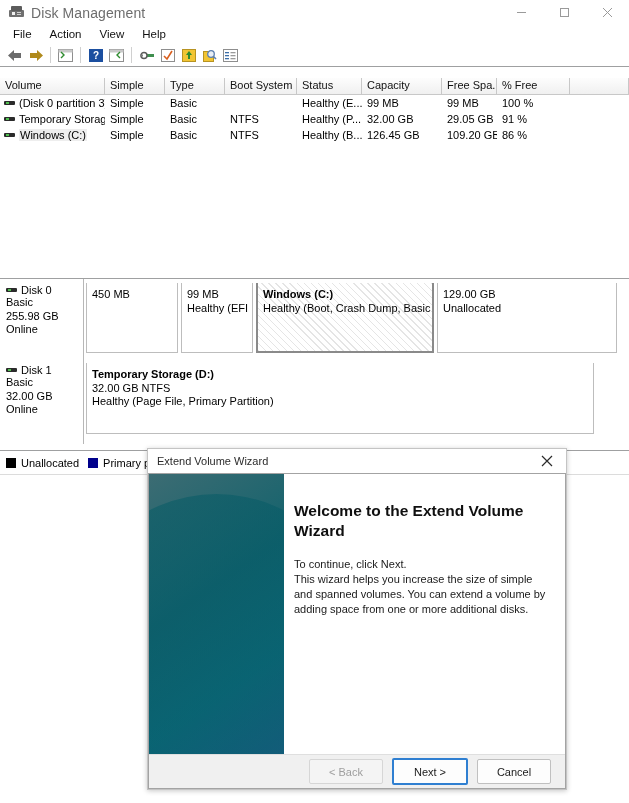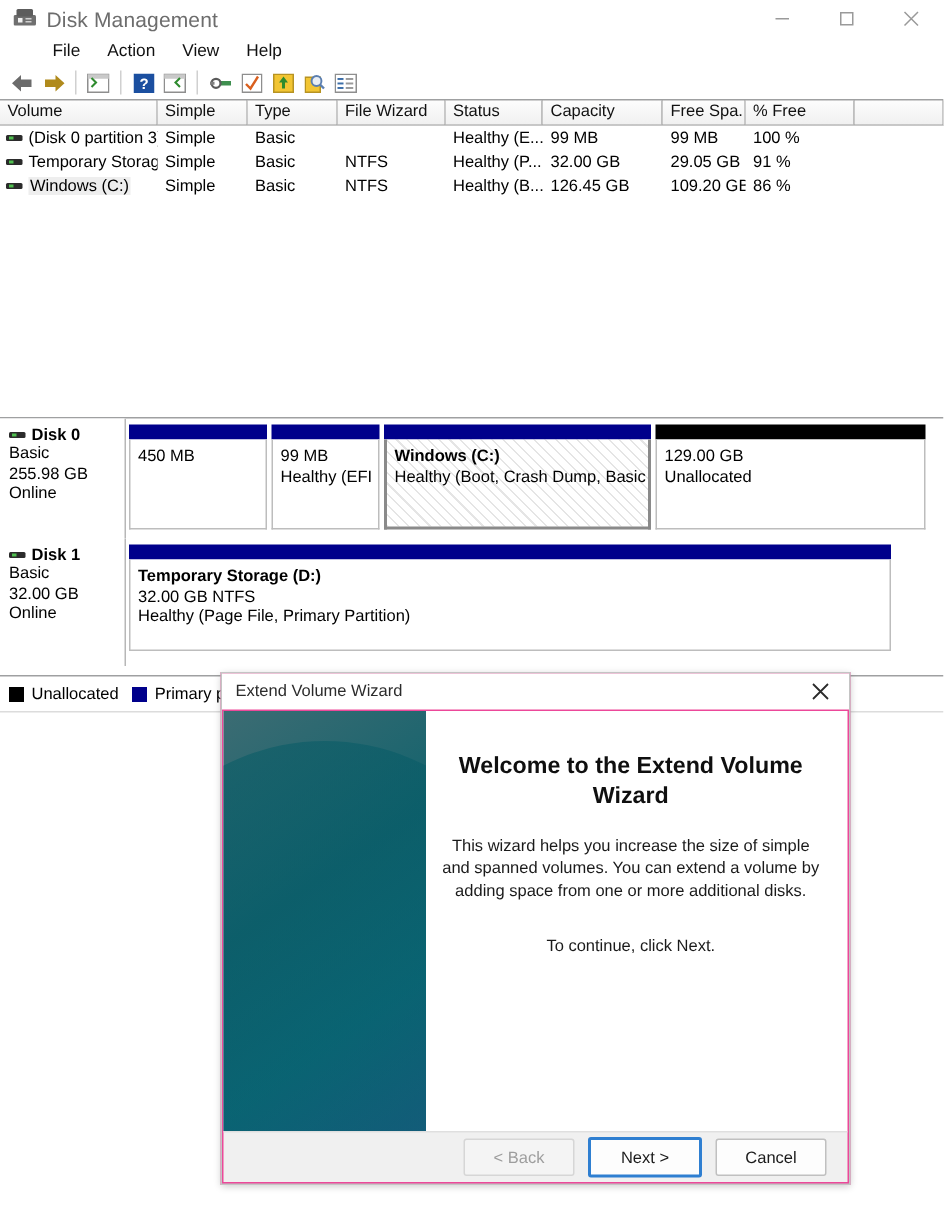--- a/index.html
+++ b/index.html
@@ -26,42 +26,43 @@
     font-size:14px;color:#6d6d6d;letter-spacing:.1px;
   }
   .wincontrols{position:absolute;right:0;top:0;height:25px;display:flex;}
   .wincontrols .wc{
     width:43px;height:25px;display:flex;align-items:center;justify-content:center;
     color:#9a9a9a;font-size:12px;
   }
   .wincontrols .wc svg{display:block;}
 
   
-  .menubar{height:19px;background:#ffffff;display:flex;align-items:center;padding-left:7px;margin-left:22px;}
+  .menubar{height:19px;background:#ffffff;display:flex;align-items:center;padding-left:7px;}
   .menubar .mi{
     font-size:11.5px;color:#111;padding:1px 9px 2px 6px;margin-right:3px;
     font-weight:normal;
   }
 
   
   .toolbar{
     height:22px;background:#ffffff;display:flex;align-items:center;
     padding-left:4px;border-bottom:1px solid #e2e2e2;
   }
   .tb-btn{width:21px;height:20px;display:flex;align-items:center;justify-content:center;}
   .tb-sep{width:1px;height:16px;background:#d0d0d0;margin:0 4px;}
 
   
   .vol-pane{
     position:absolute;left:0;top:66px;width:629px;height:212px;
     background:#ffffff;border-top:1px solid #9fa0a1;
   }
   .vol-header{
-    display:flex;height:16px;background:#737373;
+    display:flex;height:16px;background:#4c1d95;
     border-bottom:1px solid #c8c8c8;
+    margin-top:11px;
   }
   .vol-header .hc{
     border-right:1px solid #c8c8c8;
     padding:1px 0 0 5px;
     font-size:11px;color:#111;
     box-sizing:border-box;
     overflow:hidden;white-space:nowrap;
     background:linear-gradient(#fdfdfd,#f0f0f0);
   }
   .vol-body{position:relative;}
@@ -84,27 +85,27 @@
   .disk-pane{
     position:absolute;left:0;top:278px;width:629px;height:172px;
     background:#ffffff;border-top:1px solid #9fa0a1;
   }
   .disk-row{display:flex;position:relative;}
   .disk-info{
     width:84px;flex:none;box-sizing:border-box;
     padding:5px 0 0 6px;border-right:1px solid #b7b7b7;
     background:#ffffff;
   }
-  .disk-info .dtitle{display:flex;align-items:center;font-weight:bold;font-size:11px;}
+  .disk-info .dtitle{display:flex;align-items:center;font-weight:normal;font-size:11px;}
   .disk-info .dtitle .vol-ico{margin-right:4px;}
   .disk-info .dline{font-size:11px;line-height:13.5px;color:#000;}
   .disk-parts{flex:1;display:flex;padding:4px 4px 6px 2px;box-sizing:border-box;}
   .part{
     box-sizing:border-box;margin-right:3px;position:relative;
-    display:flex;flex-direction:column;
+    display:flex;
   }
   .part .pbar{height:10px;background:#00008b;flex:none;}
   .part .pbar.unalloc{background:#000000;}
   .part .pbody{
     flex:1;background:#ffffff;border:1px solid #bdbdbd;border-top:none;
     padding:5px 4px 0 5px;overflow:hidden;
   }
   .part.selected .pbody{
     border:2px solid #8a8a8a;border-top:none;
     background-color:#ffffff;
@@ -126,23 +127,22 @@
   .legend .item{display:flex;align-items:center;margin-right:9px;white-space:nowrap;}
 
   .lower-fill{
     position:absolute;left:0;top:474px;width:629px;height:329px;background:#ffffff;
     border-top:1px solid #dcdcdc;
   }
 
   
   .wizard{
     position:absolute;left:147px;top:448px;width:418px;height:340px;
-    background:#ec4899;border:1px solid #c4c4c4;
+    background:#a3a3a3;border:1px solid #c4c4c4;
     box-shadow:0 1px 5px rgba(0,0,0,.22);
-    text-align:center;
   }
   .wiz-title{
     height:24px;background:#ffffff;display:flex;align-items:center;
     position:relative;
   }
   .wiz-title .wt{font-size:11px;color:#2b2b2b;margin-left:9px;}
   .wiz-close{
     position:absolute;right:0;top:0;width:38px;height:24px;
     display:flex;align-items:center;justify-content:center;color:#2b2b2b;
   }
@@ -293,21 +293,21 @@
       <rect x="7.5" y="9" width="5" height="1.3" fill="#9a9a9a"></rect>
     </svg>
   </span>
 </div>
 
 <div class="vol-pane">
   <div class="vol-header">
     <div class="hc" style="width:105px">Volume</div>
     <div class="hc" style="width:60px">Simple</div>
     <div class="hc" style="width:60px">Type</div>
-    <div class="hc" style="width:72px">File Wizard</div>
+    <div class="hc" style="width:72px">Boot System</div>
     <div class="hc" style="width:65px">Status</div>
     <div class="hc" style="width:80px">Capacity</div>
     <div class="hc" style="width:55px">Free Spa...</div>
     <div class="hc" style="width:73px">% Free</div>
     <div class="hc" style="width:59px"></div>
   </div>
   <div class="vol-body">
 
     <div class="vol-row">
       <div class="vc volname" style="width:105px">
@@ -452,22 +452,22 @@
         </svg>
     </span>
   </div>
 
   <div class="wiz-body">
     <div class="wiz-banner">
       <div class="arc"></div>
     </div>
     <div class="wiz-content">
       <h1 class="wiz-h1">Welcome to the Extend Volume Wizard</h1>
+      <p class="wiz-p last">To continue, click Next.</p>
       <p class="wiz-p">This wizard helps you increase the size of simple and spanned volumes. You can extend a volume  by adding space from one or more additional disks.</p>
-      <p class="wiz-p last">To continue, click Next.</p>
     </div>
   </div>
 
   <div class="wiz-footer">
     <div class="wbtn disabled">&lt; Back</div>
     <div class="wbtn primary">Next &gt;</div>
     <div class="wbtn">Cancel</div>
   </div>
 </div>
 

